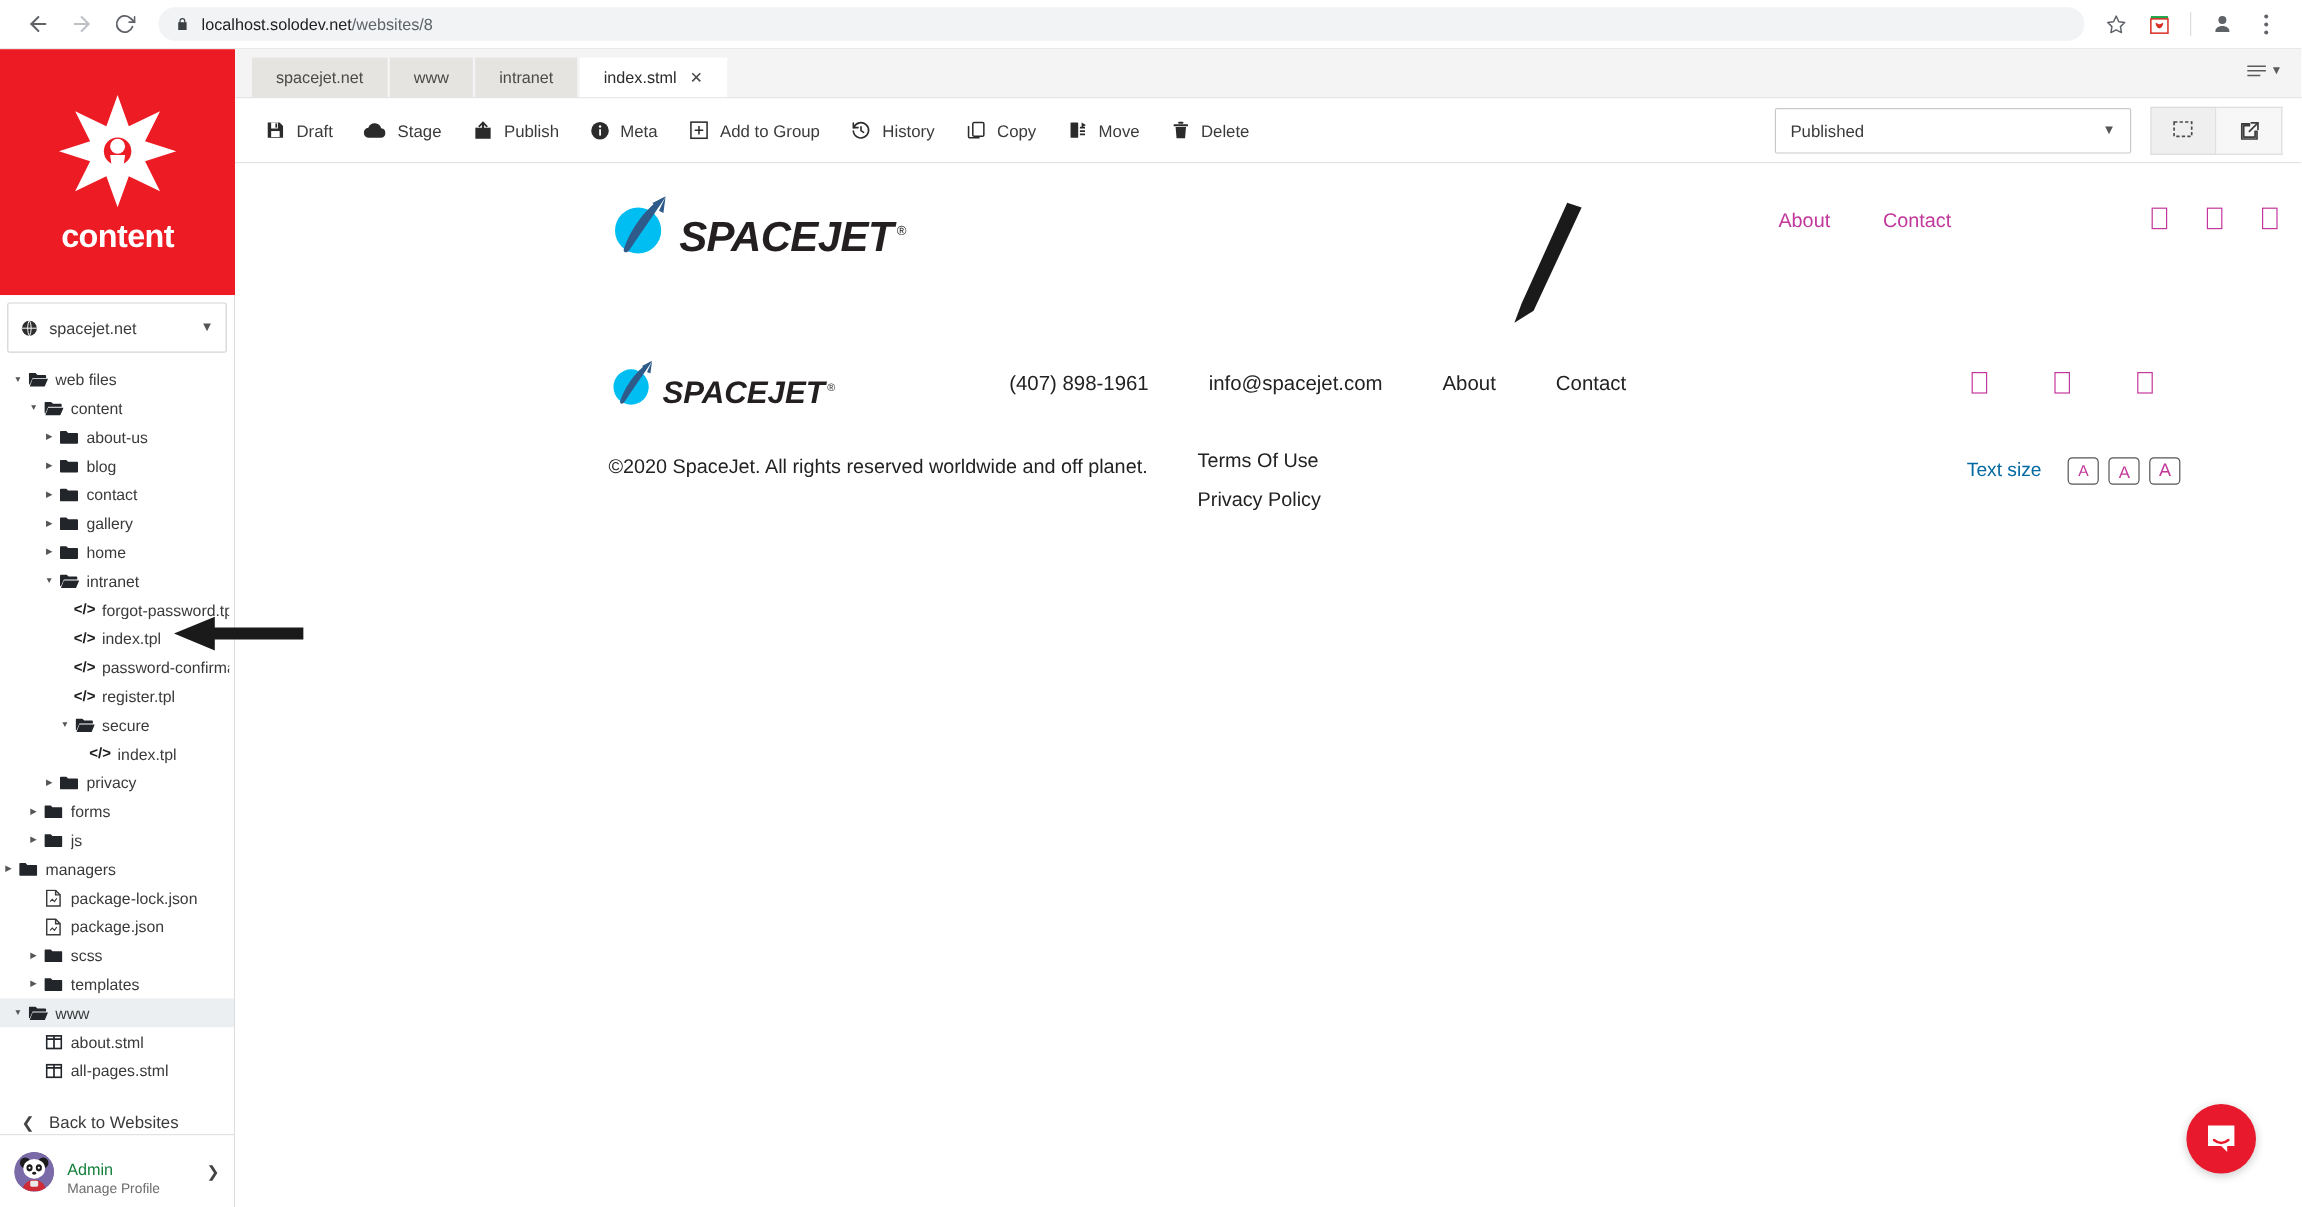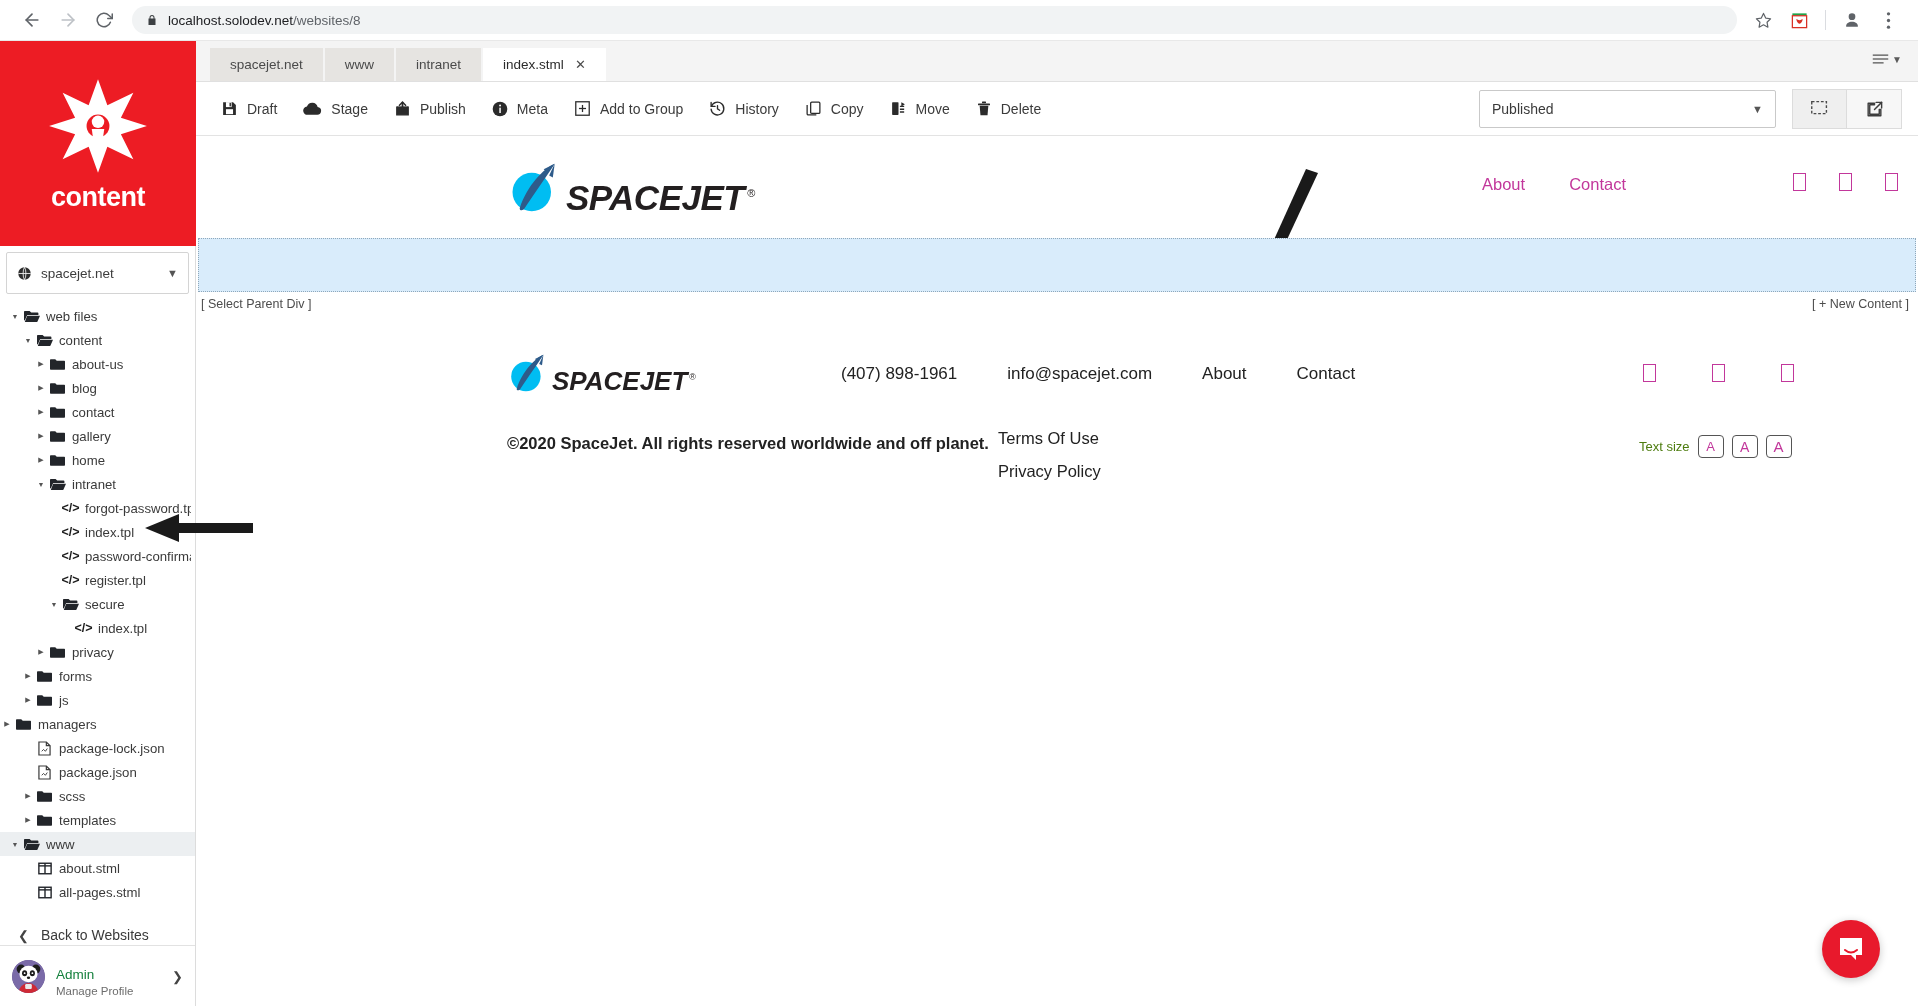--- a/index.html
+++ b/index.html
@@ -149,25 +149,25 @@
   .site-footer{ position:relative; margin-top:48px; }
   .f-logo{ position:absolute; left:311px; top:12px; display:flex; align-items:flex-end; }
   .f-name{ font-size:26px; font-weight:700; font-style:italic; color:#231f20; margin-left:3px; line-height:1; }
   .f-reg{ font-size:9px; color:#231f20; margin-left:2px; margin-bottom:12px; }
 
   .f-row1{ position:absolute; left:645px; top:24px; display:flex; align-items:center; font-size:17px; color:#222; }
   .f-row1 .fi{ margin-right:50px; white-space:nowrap; }
   .f-row1 .fi:last-child{ margin-right:0; }
   .f-social{ position:absolute; left:1447px; top:24px; display:flex; gap:56px; }
 
-  .f-copy{ position:absolute; left:311px; top:94px; font-size:16.5px; color:#222;font-weight:bold; }
+  .f-copy{ position:absolute; left:311px; top:94px; font-size:16.5px; color:#222; }
   .f-legal{ position:absolute; left:802px; top:82px; font-size:16.5px; color:#222; line-height:2.0; }
 
   .f-textsize{ position:absolute; left:1443px; top:95px; display:flex; align-items:center; }
-  .ts-label{ font-size:13px; color:#4d7c0f; margin-right:8px; }
+  .ts-label{ font-size:16px; color:#0369a1; margin-right:22px; }
   .ts-btn{ width:26px; height:23px; border:1px solid #555; border-radius:4px;
     display:flex; align-items:center; justify-content:center; margin-right:8px;
     color:#c2379b; cursor:pointer; }
   .ts-btn.s1{ font-size:13px; }
   .ts-btn.s2{ font-size:14px; }
   .ts-btn.s3{ font-size:15px; }
 
   
   .big-arrow{ position:absolute; left:145px; top:513px; z-index:40; }
 
@@ -720,24 +720,20 @@
           </span>
           <span>
             <span class="glyphbox"></span>
           </span>
           <span>
             <span class="glyphbox"></span>
           </span>
         </div>
     </div>
 
-    <div class="content-band">
-      <span class="band-left">[ Select Parent Div ]</span>
-      <span class="band-right">[ + New Content ]</span>
-    </div>
 
     <div class="site-footer" style="height:260px;">
       <div class="f-logo">
         <svg width="42" height="42" viewBox="0 0 60 60">
           <circle cx="27" cy="35" r="21" fill="#00bdf2"></circle>
           <path d="M52 4 C40 9 22 28 14 52 C13 55 17 56 19 53 C30 36 44 17 52 4 Z" fill="#2e5b8a"></path>
           <path d="M52 4 L40 10 L44 14 Z" fill="#2e5b8a"></path>
           <path d="M52 4 L46 17 L50 19 Z" fill="#2e5b8a"></path>
         </svg>
         <span class="f-name">SPACEJET</span>

